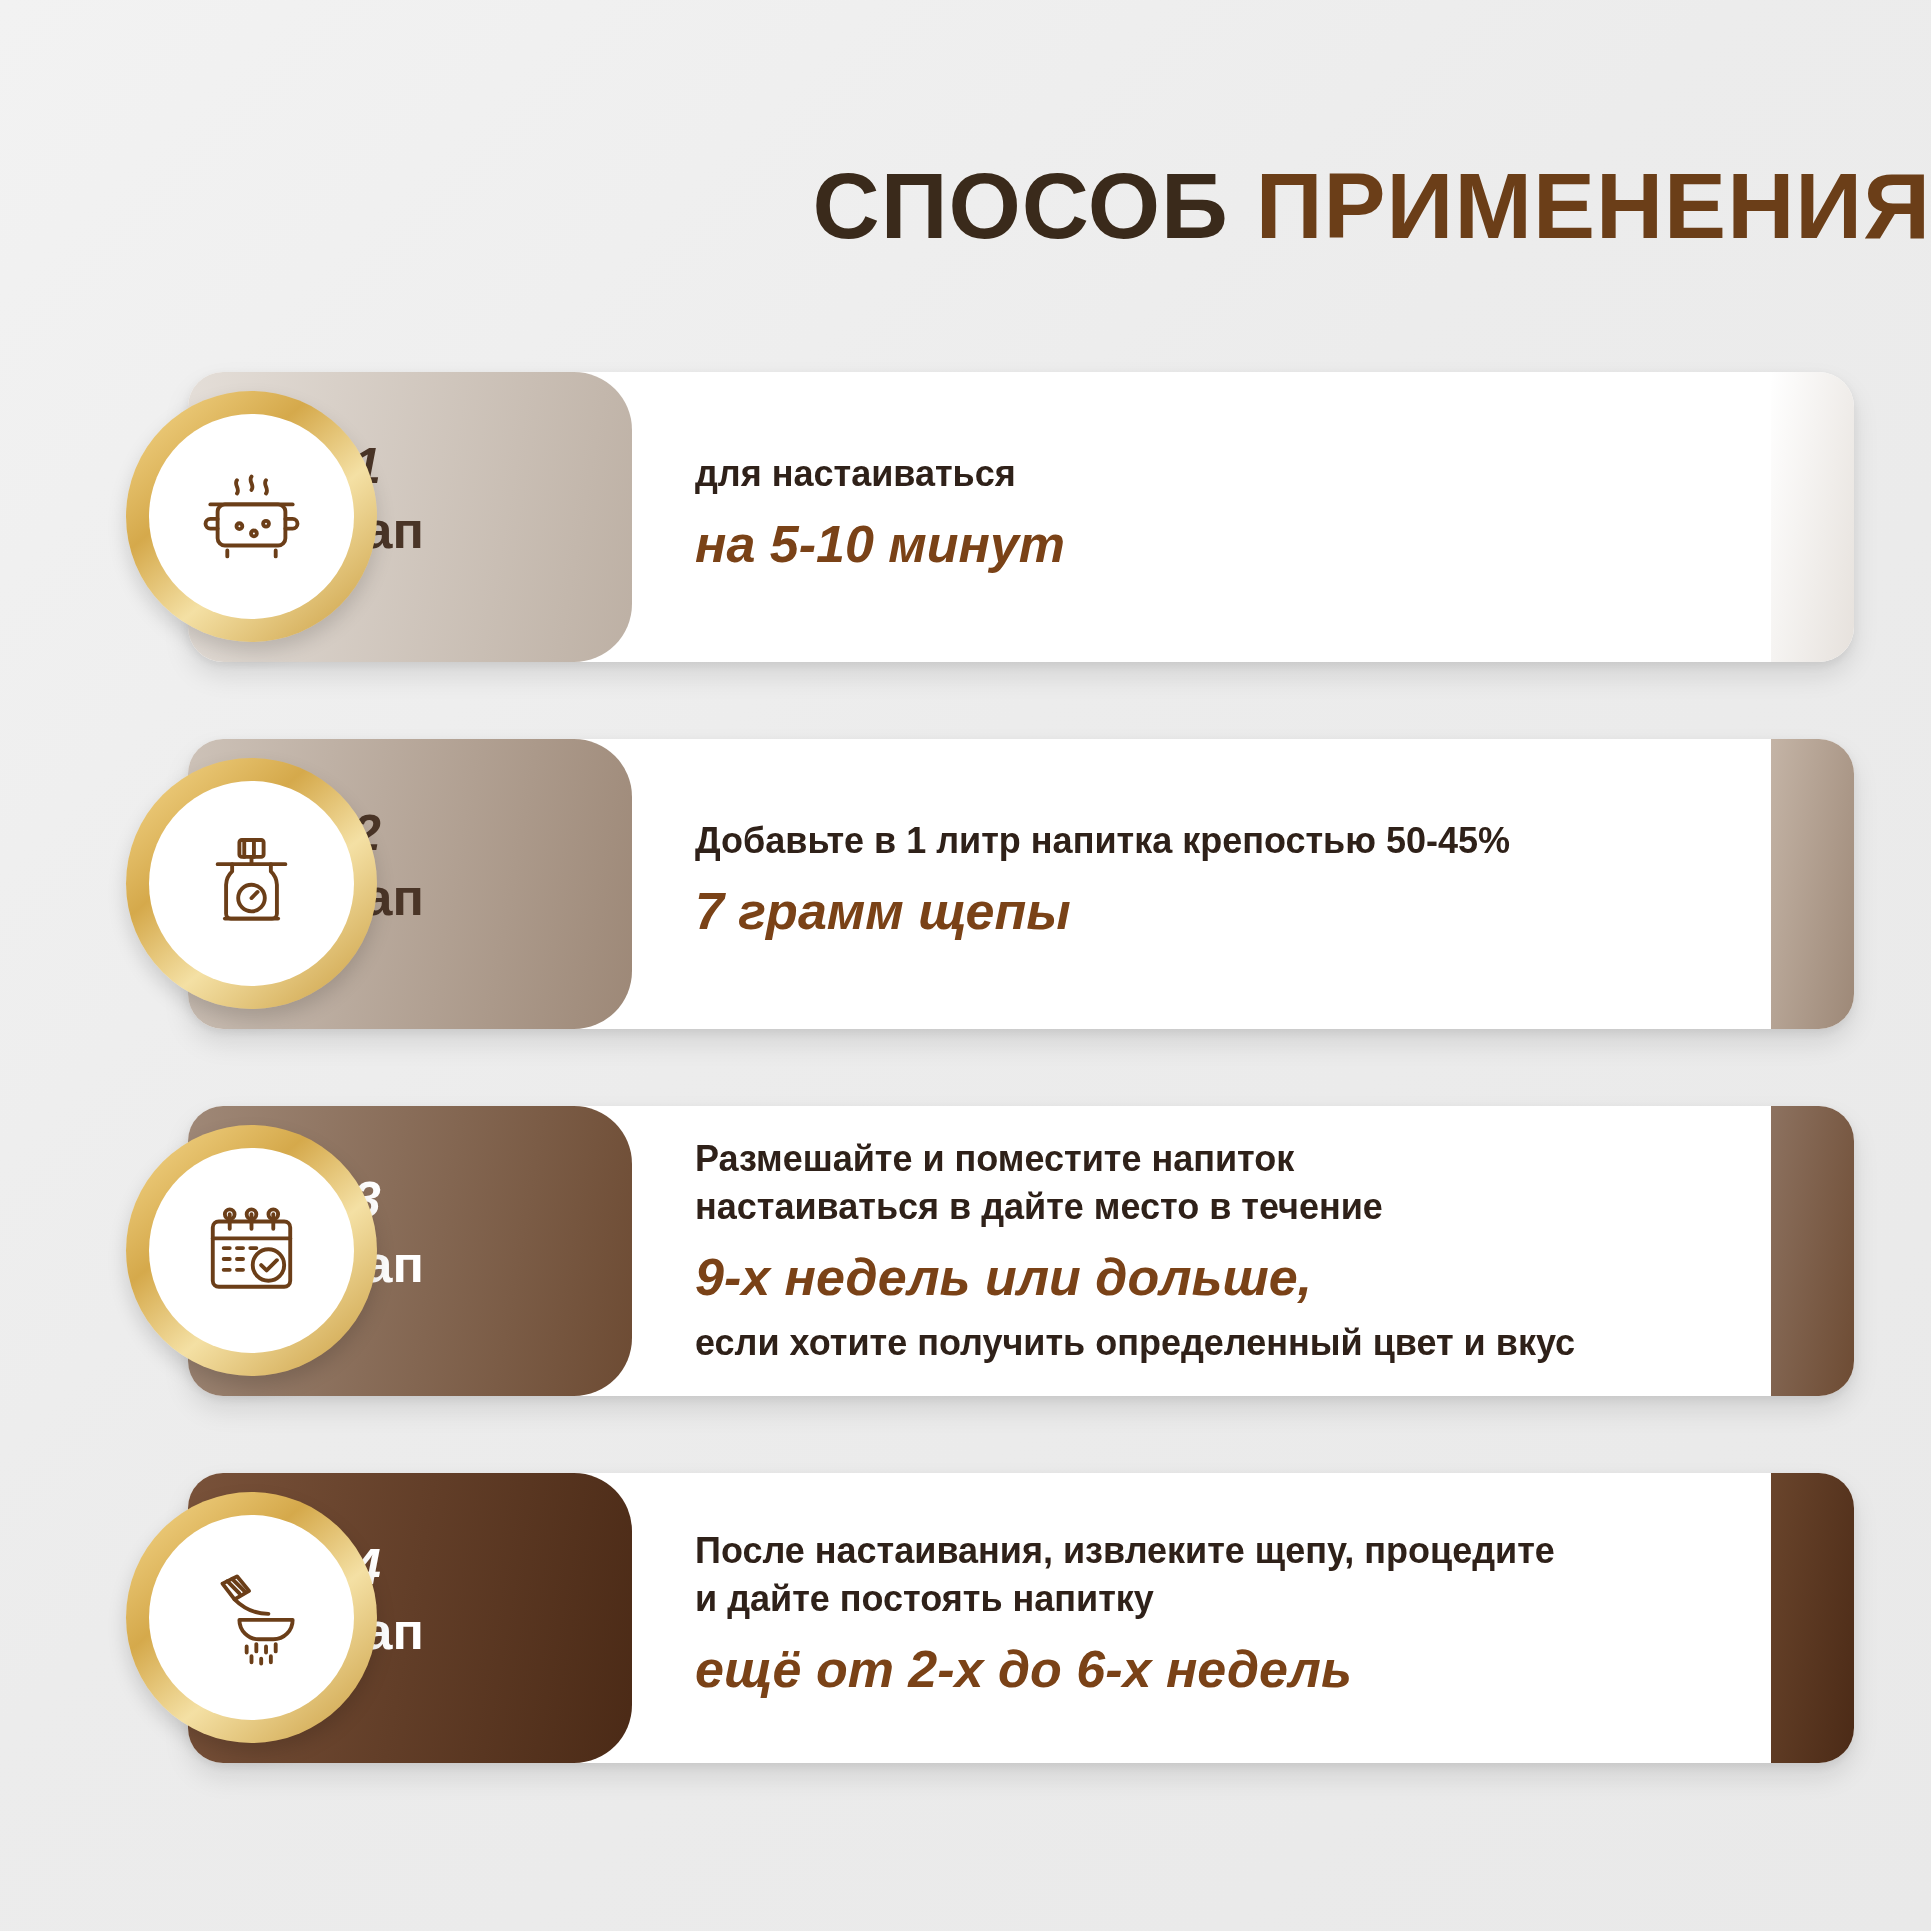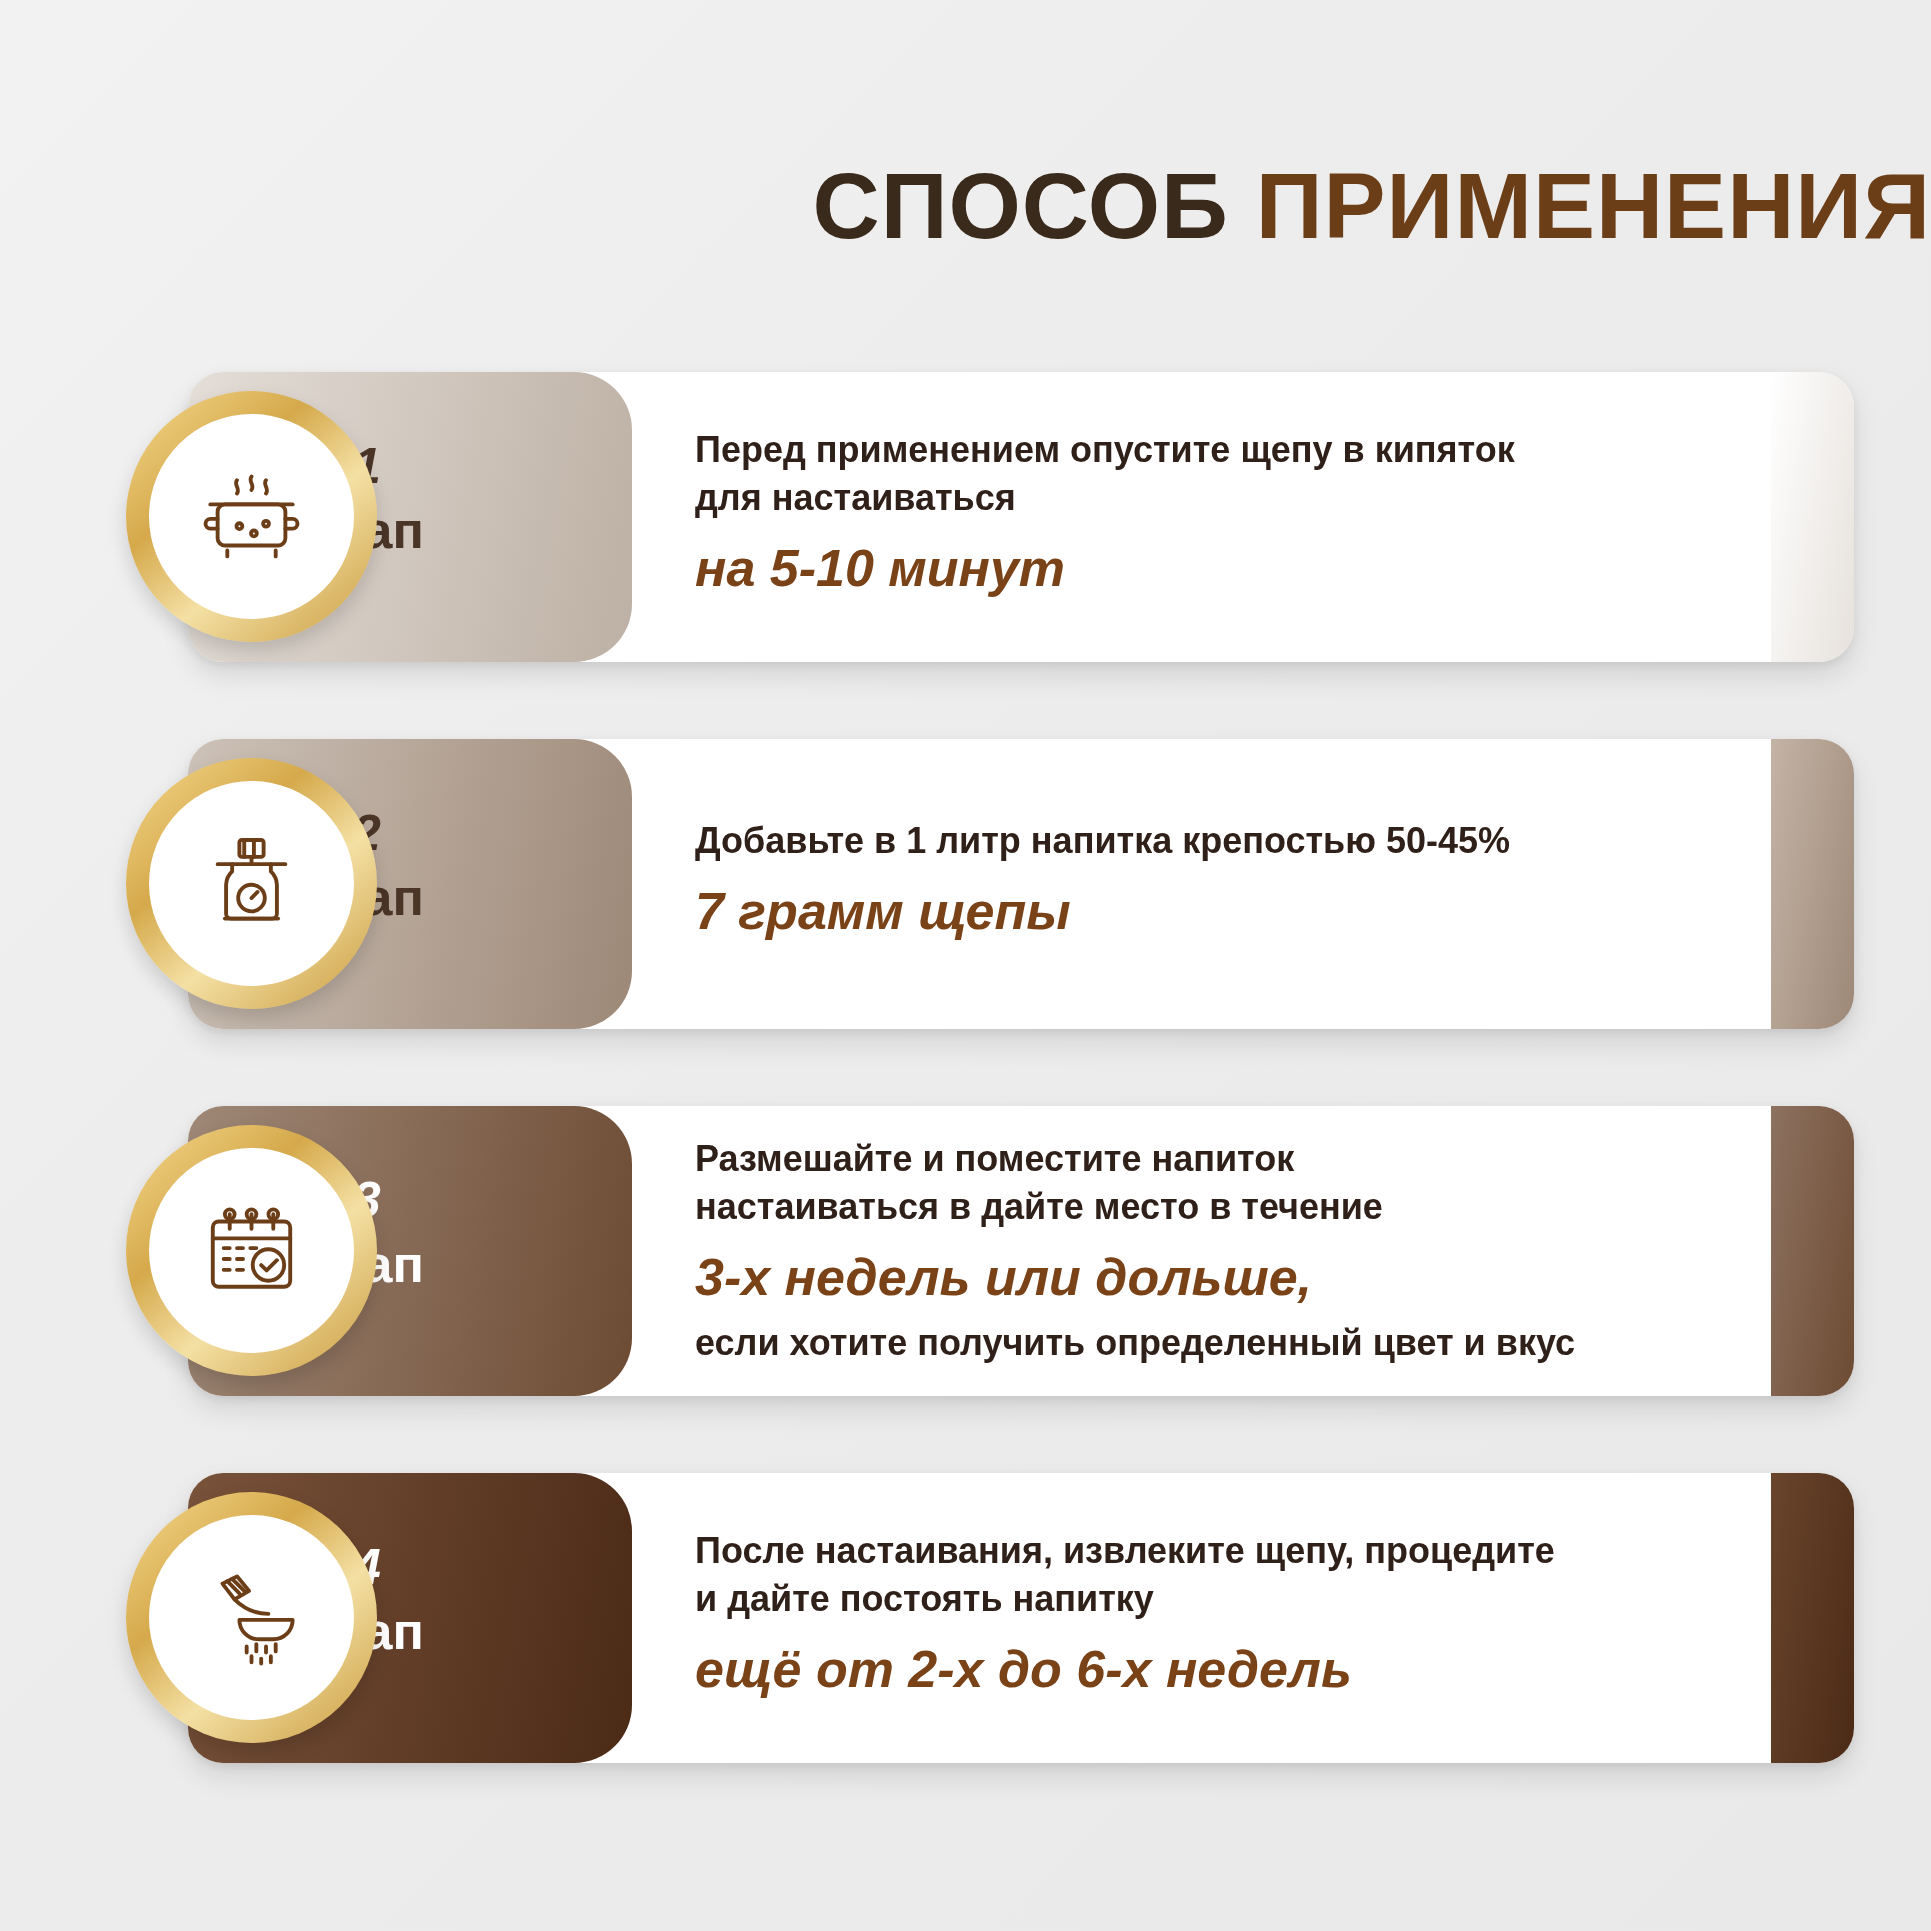--- a/index.html
+++ b/index.html
@@ -191,21 +191,20 @@
             <circle cx="40" cy="58" r="2.4"></circle>
             <circle cx="52" cy="64" r="2.4"></circle>
             <circle cx="62" cy="56" r="2.4"></circle>
             <path d="M30 78v5M70 78v5"></path>
           </svg>
         </div>
       </div>
       <div class="step-number" id="sn1" style="color: rgb(74, 53, 39);">1</div>
       <div class="step-word" id="sw1" style="color: rgb(74, 53, 39);">этап</div>
       <div class="body-text">
-        <div class="line">Перед применением опустите щепу в кипяток</div>
         <div class="line">для настаиваться</div>
         <div class="line emph">на 5-10 минут</div>
       </div>
     </div>
 
     <div class="step">
       <div class="card">
         <div class="card-color" id="cc2" style="background: linear-gradient(100deg, rgb(205, 194, 184) 0%, rgb(157, 136, 119) 100%);"></div>
         <div class="card-tail" id="ct2" style="background: linear-gradient(100deg, rgb(196, 180, 166) 0%, rgb(157, 136, 119) 100%);"></div>
       </div>
@@ -248,21 +247,21 @@
             <circle cx="64" cy="62" r="13"></circle>
             <path d="M58 62l4.5 4.5L71 58"></path>
           </svg>
         </div>
       </div>
       <div class="step-number" id="sn3" style="color: rgb(255, 255, 255);">3</div>
       <div class="step-word" id="sw3" style="color: rgb(255, 255, 255);">этап</div>
       <div class="body-text">
         <div class="line">Размешайте и поместите напиток</div>
         <div class="line">настаиваться в дайте место в течение</div>
-        <div class="line emph">3-х недель или дольше,</div>
+        <div class="line emph">9-х недель или дольше,</div>
         <div class="line after">если хотите получить определенный цвет и вкус</div>
       </div>
     </div>
 
     <div class="step">
       <div class="card">
         <div class="card-color" id="cc4" style="background: linear-gradient(100deg, rgb(121, 82, 58) 0%, rgb(75, 42, 22) 100%);"></div>
         <div class="card-tail" id="ct4" style="background: linear-gradient(100deg, rgb(106, 69, 44) 0%, rgb(75, 42, 22) 100%);"></div>
       </div>
       <div class="badge">

